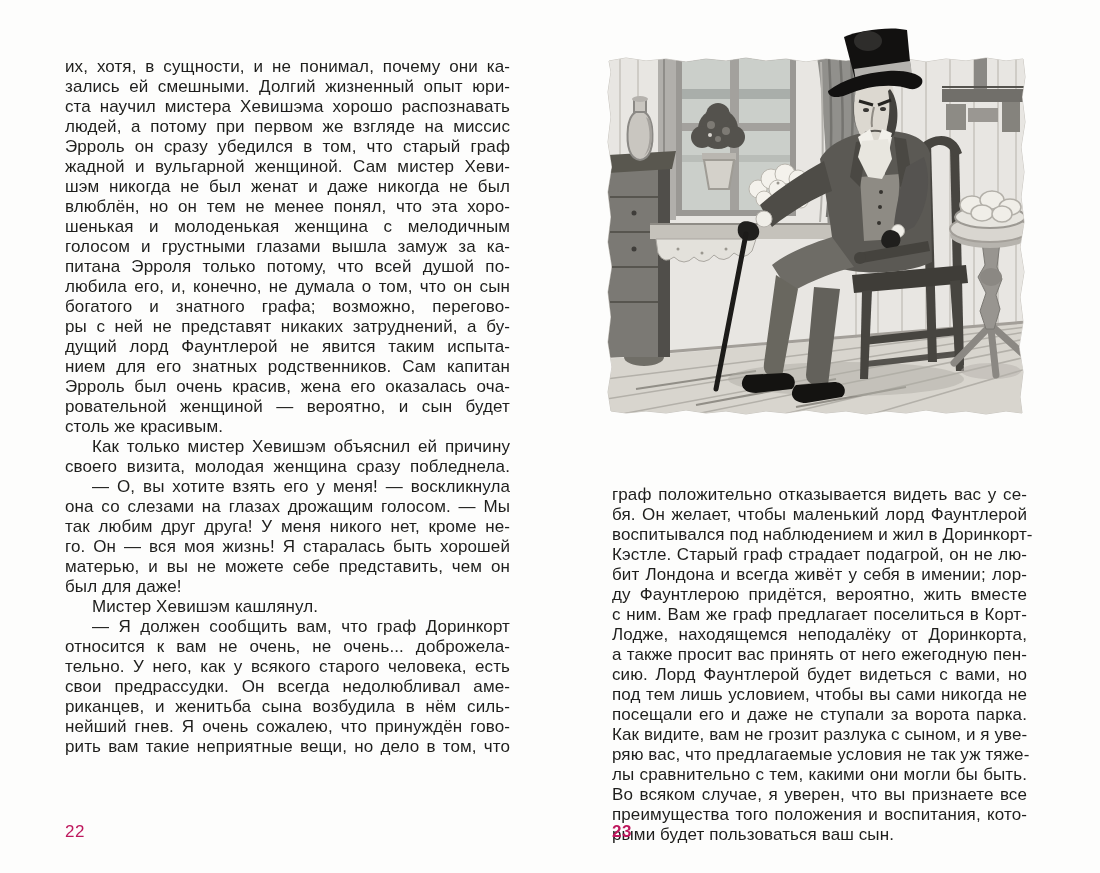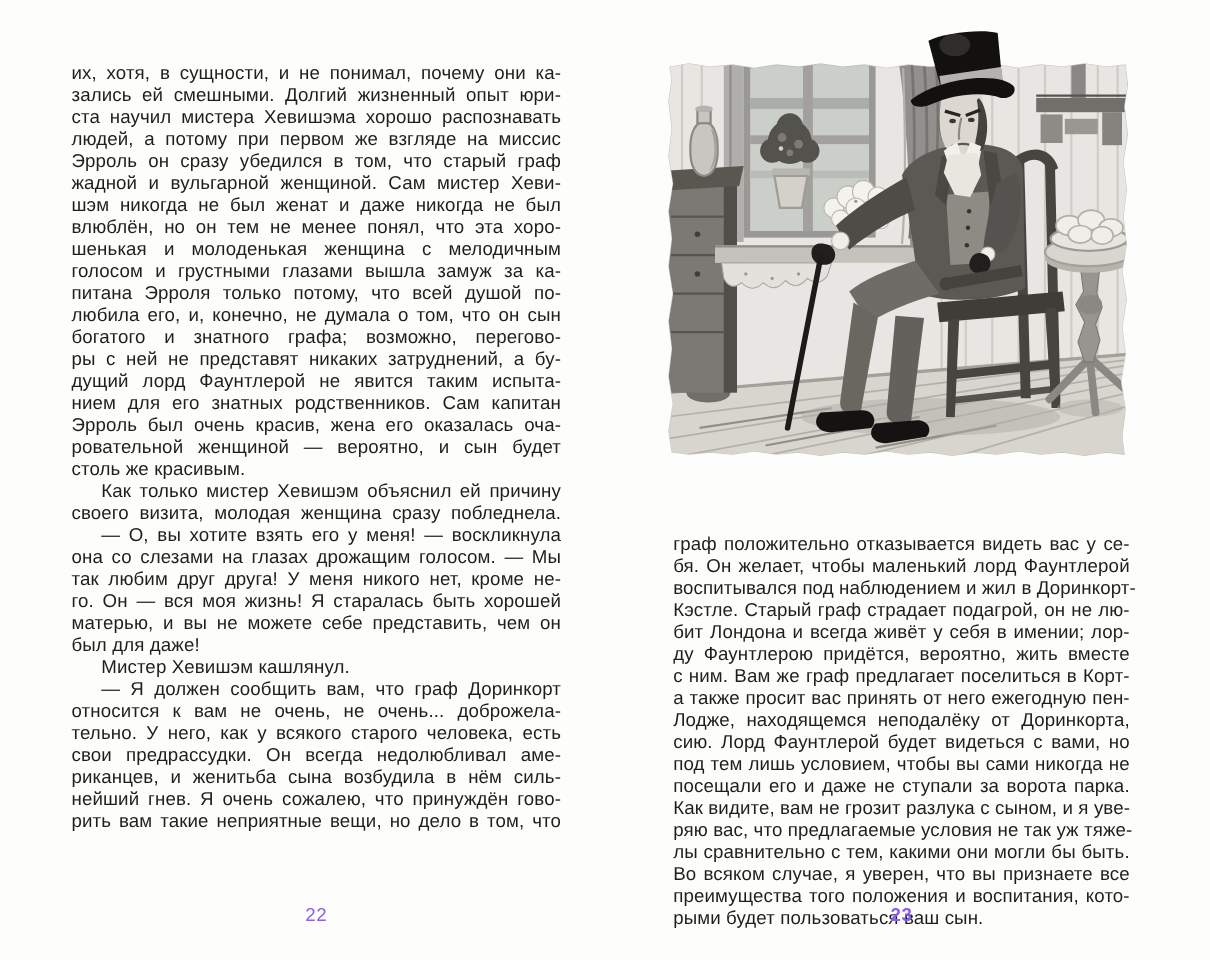--- a/index.html
+++ b/index.html
@@ -14,22 +14,22 @@
   .line{
     height:20px;white-space:nowrap;
     text-align:justify;text-align-last:justify;
     letter-spacing:0.1px;
   }
   .line.end{text-align:center;text-align-last:left;}
   .line.indent{text-indent:27px;}
   #left-text{left:65px;top:57px;width:445px;}
   #right-text{left:612px;top:437px;width:415px;margin-top:48px;}
   .page-num{
-    position:absolute;top:822px;font-size:17px;color:#8b5cf6;
-    text-align:center;letter-spacing:0.5px;
+    position:absolute;top:822px;font-size:17px;color:#be185d;
+    letter-spacing:0.5px;
   }
   #left-num{left:65px;width:445px;}
   #right-num{left:612px;width:415px;font-weight:bold;}
   #illustration{
     position:absolute;left:605px;top:27px;width:422px;height:389px;margin:0;padding:0;
   }
 </style>
 </head>
 <body>
 
@@ -307,22 +307,22 @@
 </figure>
 
 <div class="page-col text-col" id="right-text">
     <div class="line">граф положительно отказывается видеть вас у се-</div>
     <div class="line">бя. Он желает, чтобы маленький лорд Фаунтлерой</div>
     <div class="line">воспитывался под наблюдением и жил в Доринкорт-</div>
     <div class="line">Кэстле. Старый граф страдает подагрой, он не лю-</div>
     <div class="line">бит Лондона и всегда живёт у себя в имении; лор-</div>
     <div class="line">ду Фаунтлерою придётся, вероятно, жить вместе</div>
     <div class="line">с ним. Вам же граф предлагает поселиться в Корт-</div>
+    <div class="line">Лодже, находящемся неподалёку от Доринкорта,</div>
     <div class="line">а также просит вас принять от него ежегодную пен-</div>
-    <div class="line">Лодже, находящемся неподалёку от Доринкорта,</div>
     <div class="line">сию. Лорд Фаунтлерой будет видеться с вами, но</div>
     <div class="line">под тем лишь условием, чтобы вы сами никогда не</div>
     <div class="line">посещали его и даже не ступали за ворота парка.</div>
     <div class="line">Как видите, вам не грозит разлука с сыном, и я уве-</div>
     <div class="line">ряю вас, что предлагаемые условия не так уж тяже-</div>
     <div class="line">лы сравнительно с тем, какими они могли бы быть.</div>
     <div class="line">Во всяком случае, я уверен, что вы признаете все</div>
     <div class="line">преимущества того положения и воспитания, кото-</div>
     <div class="line end">рыми будет пользоваться ваш сын.</div>
   </div>

